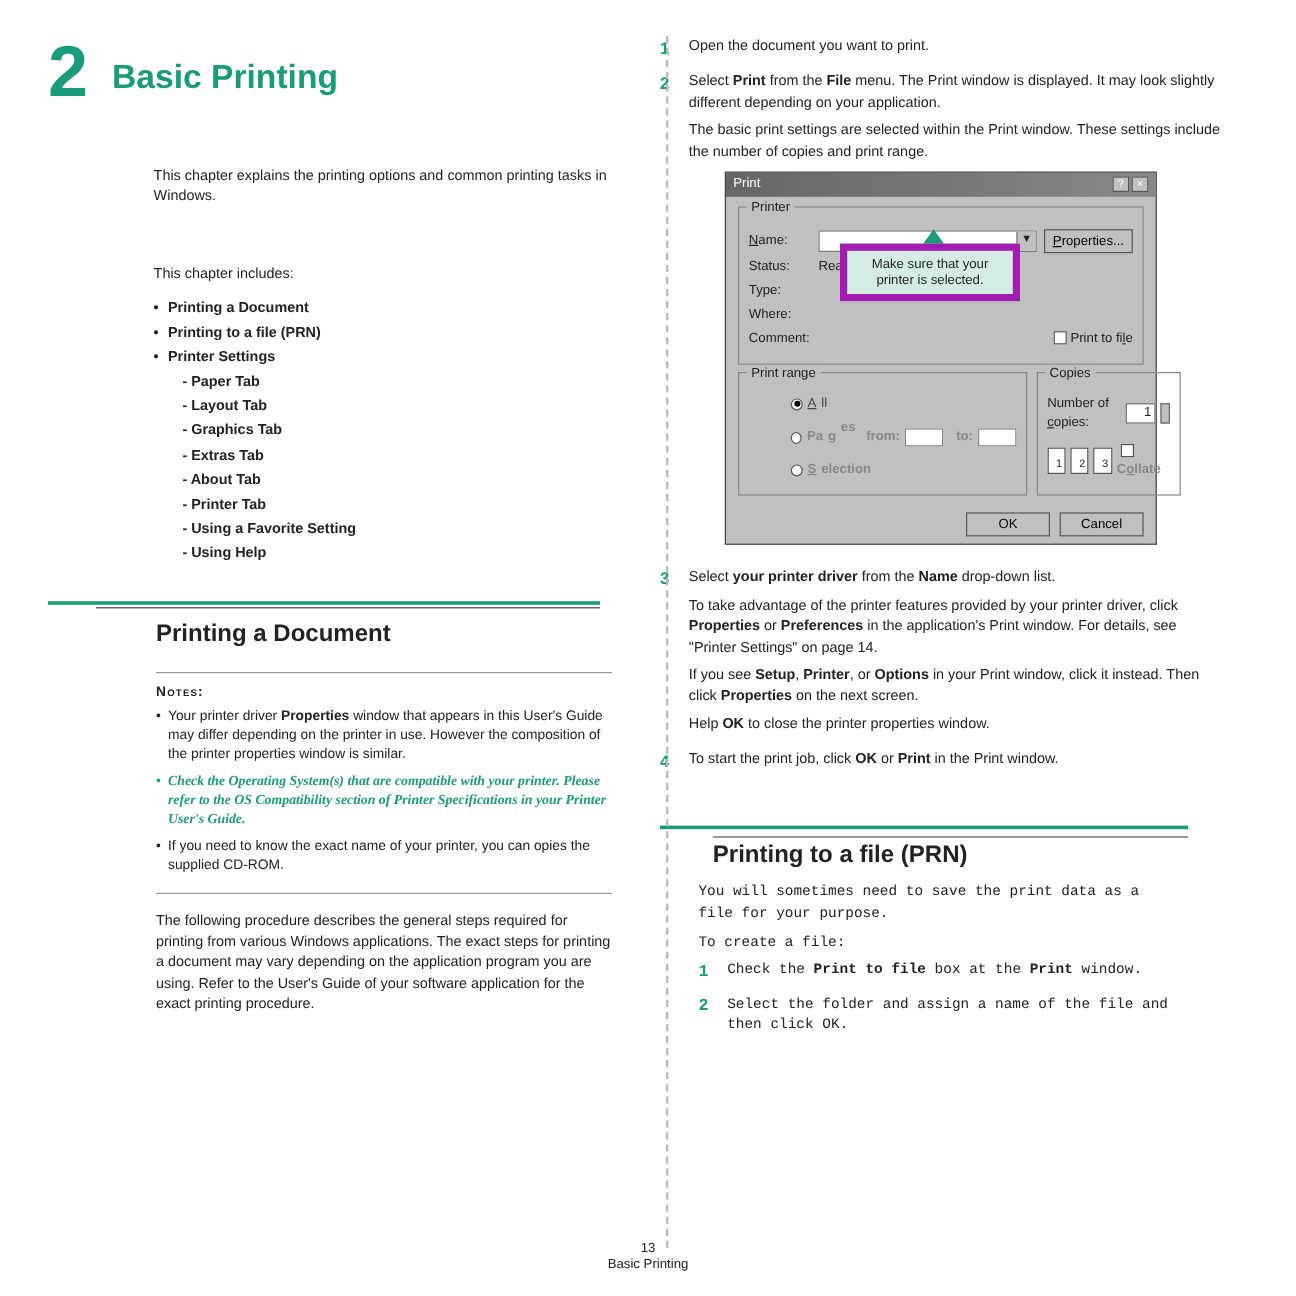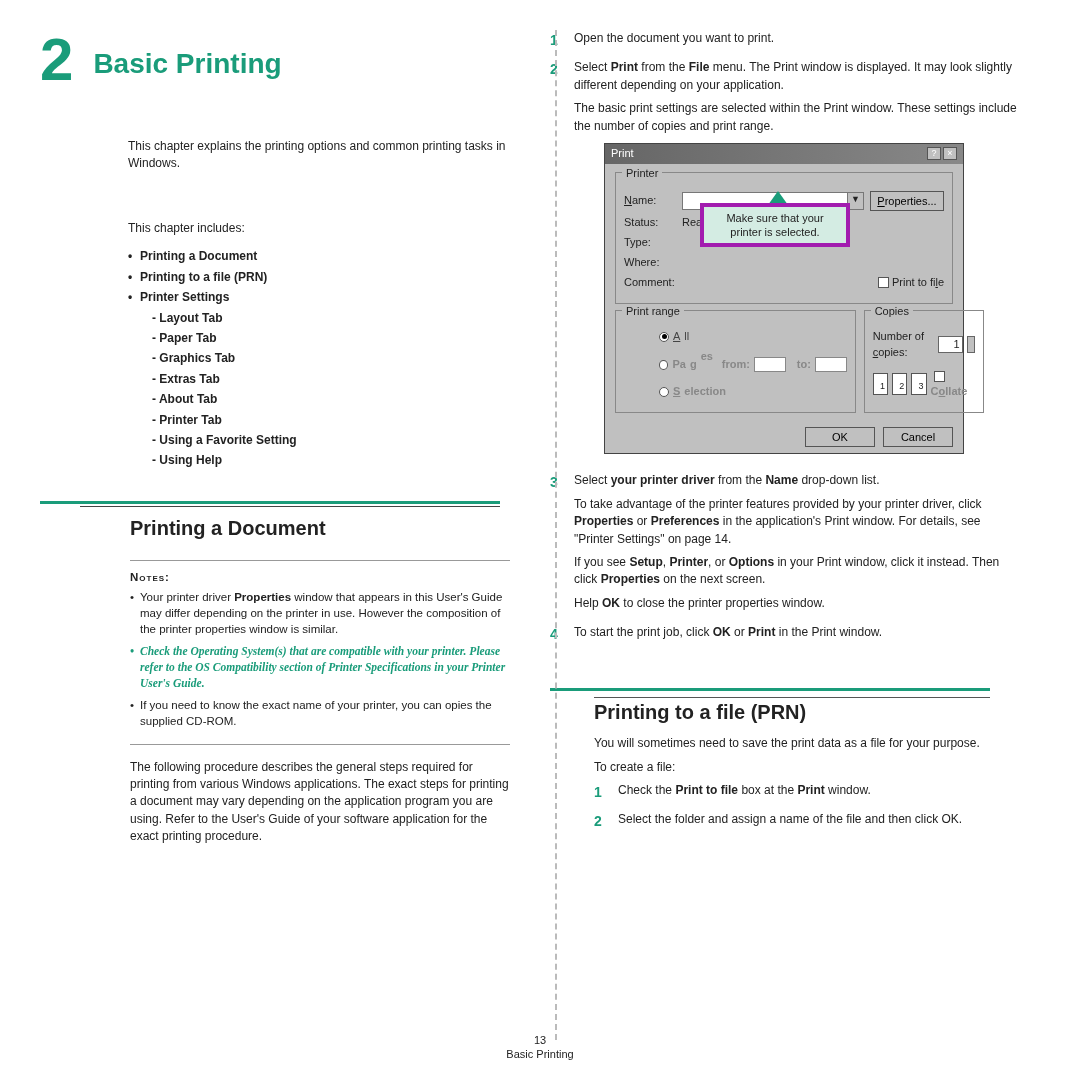--- a/index.html
+++ b/index.html
@@ -76,21 +76,21 @@
   .dlg-title-btns { display:flex; gap:2px; }
   .dlg-btn { width:14px; height:13px; background:#c0c0c0; border:1px solid #555; font-size:9px; text-align:center; line-height:10px; }
   .dlg-body { padding:8px 10px 6px 10px; }
   .groupbox { border:1px solid #888; padding:18px 8px 8px 8px; position:relative; margin-bottom:6px; }
   .groupbox .legend { position:absolute; top:-7px; left:6px; background:#c0c0c0; padding:0 4px; font-size:11px; }
   .field-row { display:flex; align-items:center; gap:6px; margin-bottom:4px; }
   .lbl { width:52px; }
   .namebox { flex:1; height:18px; background:#fff; border:1px solid #777; position:relative; }
   .dropdown-btn { position:absolute; right:0; top:0; width:16px; height:16px; background:#c0c0c0; border-left:1px solid #777; text-align:center; font-size:9px; }
   .props-btn { width:74px; height:20px; background:#c0c0c0; border:1px solid #555; font-size:11px; }
-  .callout { position:absolute; left:84px; top:30px; width:150px; background:#d4ece3; border:4px solid #a21caf; padding:4px 6px; font-size:11px; text-align:center; line-height:1.3; z-index:5;}
+  .callout { position:absolute; left:84px; top:30px; width:150px; background:#d4ece3; border:6px solid #a21caf; padding:4px 6px; font-size:11px; text-align:center; line-height:1.3; z-index:5;}
   .callout-arrow { position:absolute; left:152px; top:18px; width:0; height:0; border-left:10px solid transparent; border-right:10px solid transparent; border-bottom:14px solid #1a9c7a; z-index:4;}
   .dlg-lower { display:flex; gap:8px; }
   .pr-group { flex:1.2;padding-left:43px; }
   .cp-group { flex:1; }
   .radio-row { display:flex; align-items:center; gap:4px; margin-bottom:4px; font-size:11px; color:#444;}
   .radio { width:10px; height:10px; border-radius:50%; border:1px solid #555; background:#fff; display:inline-flex; align-items:center; justify-content:center;}
   .radio.on::after { content:""; width:5px; height:5px; background:#000; border-radius:50%;}
   .disabled { color:#888;font-weight:bold; }
   .tinybox { width:34px; height:15px; background:#fff; border:1px solid #888; display:inline-block;}
   .copies-row { display:flex; align-items:center; gap:4px; margin-bottom:8px;}
@@ -104,21 +104,21 @@
   .dlg-actions { display:flex; justify-content:flex-end; gap:8px; margin-top:8px;}
   .act-btn { width:70px; height:20px; background:#c0c0c0; border:1px solid #555; font-size:11px;}
   .right-section-rule {
     margin: 40px 0 10px 0;
     border-top: 3px solid #1a9c7a;
     width: 440px;
     position:relative;
   }
   .right-section-rule::after { content:""; position:absolute; left:44px; right:0; top:6px; border-top:1px solid #555;}
   h2.right-section { font-size:20px; font-weight:bold; margin-left:44px; margin-top:8px; margin-bottom:10px;}
-  .rbody { margin-left:44px; width:395px; font-size:12px; line-height:1.5;}
+  .rbody { margin-left:32px; width:395px; font-size:12px; line-height:1.5;font-family:Liberation Mono, monospace;}
   .rbody p { margin-bottom:6px;}
   .footer { position:absolute; bottom:20px; left:0; right:0; text-align:center; font-size:11px; }
   .footer .pg { margin-bottom:2px;}
 </style>
 </head>
 <body>
 
 <div class="page">
 
   <div class="col">
@@ -127,22 +127,22 @@
       <div class="chapter-title">Basic Printing</div>
     </div>
     <div class="intro">
       <p>This chapter explains the printing options and common printing tasks in Windows.</p>
       <p>This chapter includes:</p>
     </div>
     <div class="toc">
       <div class="toc-main"><span class="bullet">•</span><span>Printing a Document</span></div>
       <div class="toc-main"><span class="bullet">•</span><span>Printing to a file (PRN)</span></div>
       <div class="toc-main"><span class="bullet">•</span><span>Printer Settings</span></div>
+      <div class="toc-sub">- <span>Paper Tab</span></div>
       <div class="toc-sub">- <span>Layout Tab</span></div>
-      <div class="toc-sub">- <span>Paper Tab</span></div>
       <div class="toc-sub">- <span>Graphics Tab</span></div>
       <div class="toc-sub">- <span>Extras Tab</span></div>
       <div class="toc-sub">- <span>About Tab</span></div>
       <div class="toc-sub">- <span>Printer Tab</span></div>
       <div class="toc-sub">- <span>Using a Favorite Setting</span></div>
       <div class="toc-sub">- <span>Using Help</span></div>
     </div>
 
     <div class="section-rule"></div>
     <h2 class="section">Printing a Document</h2>

